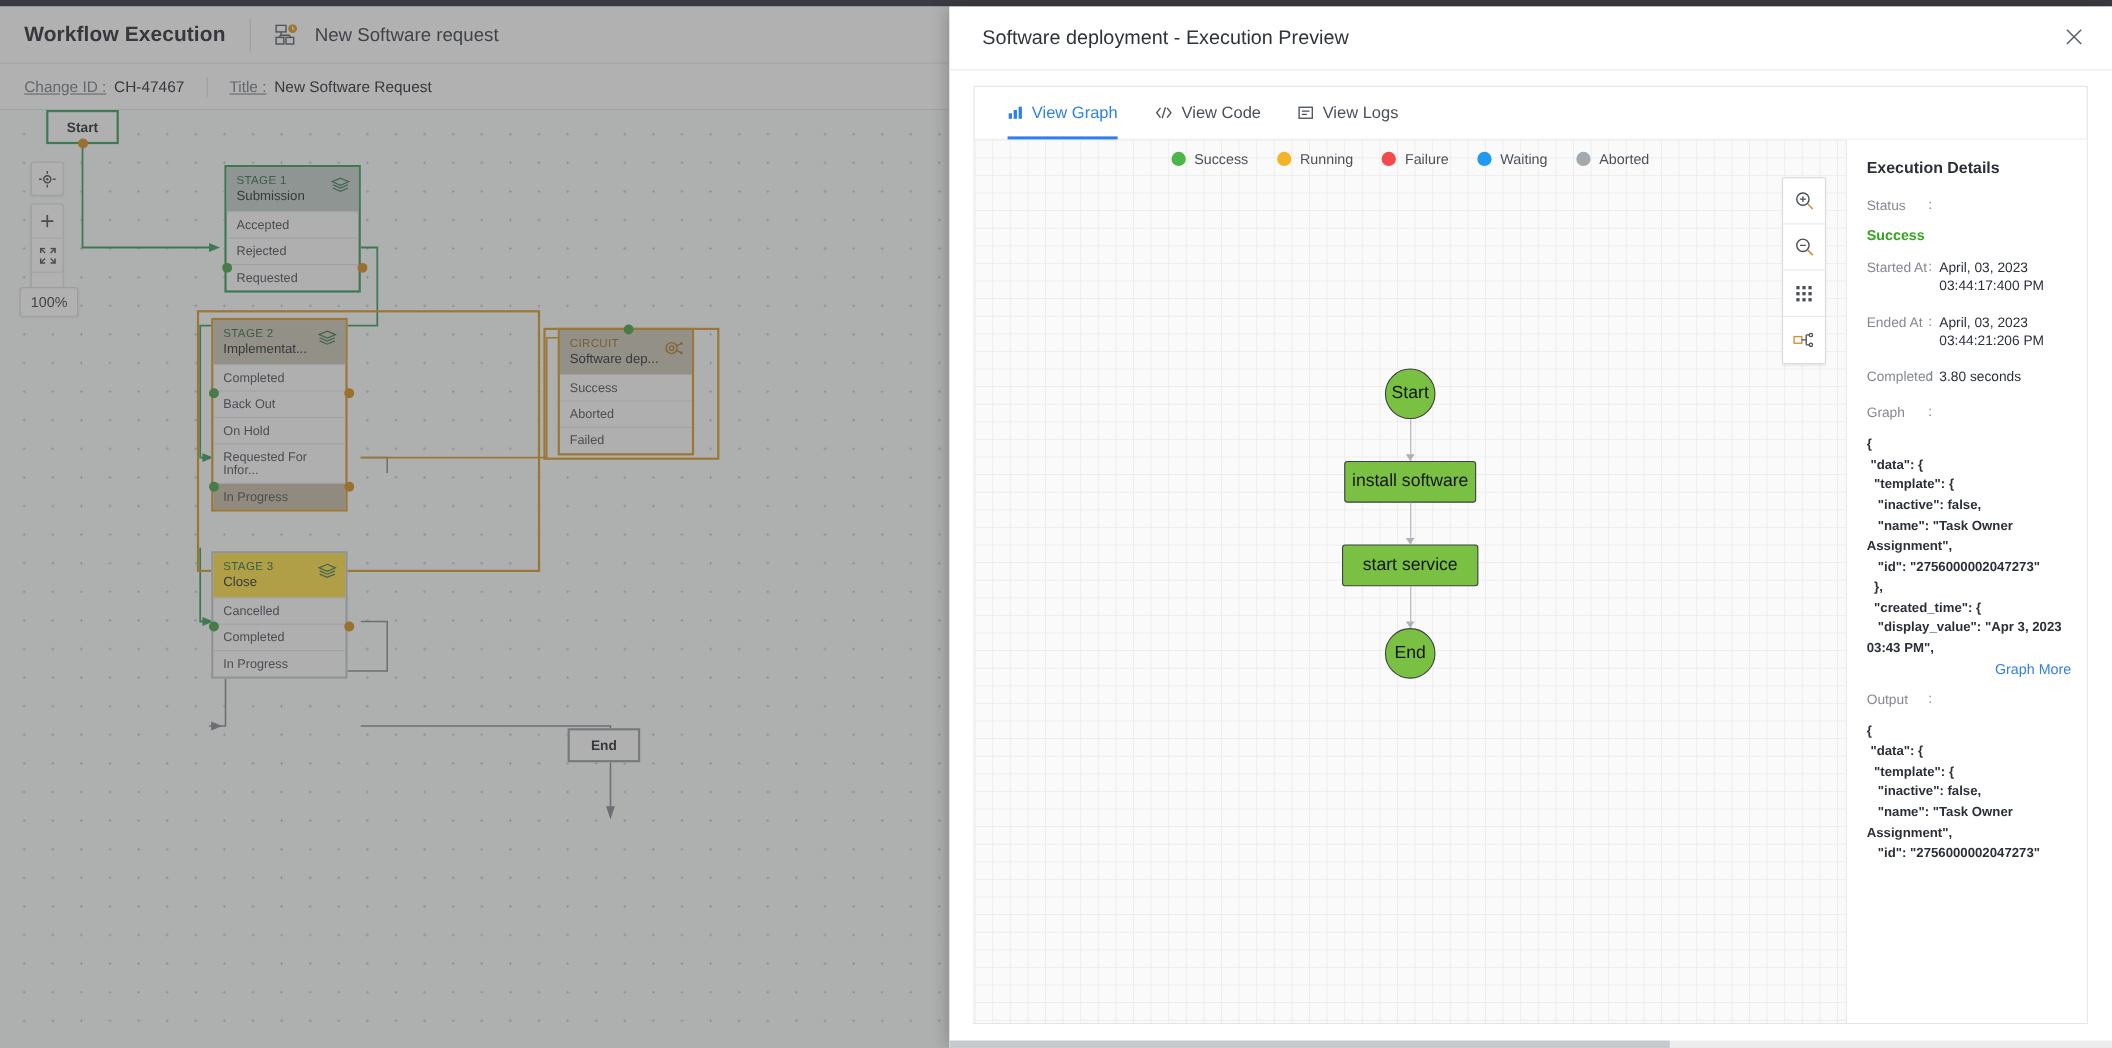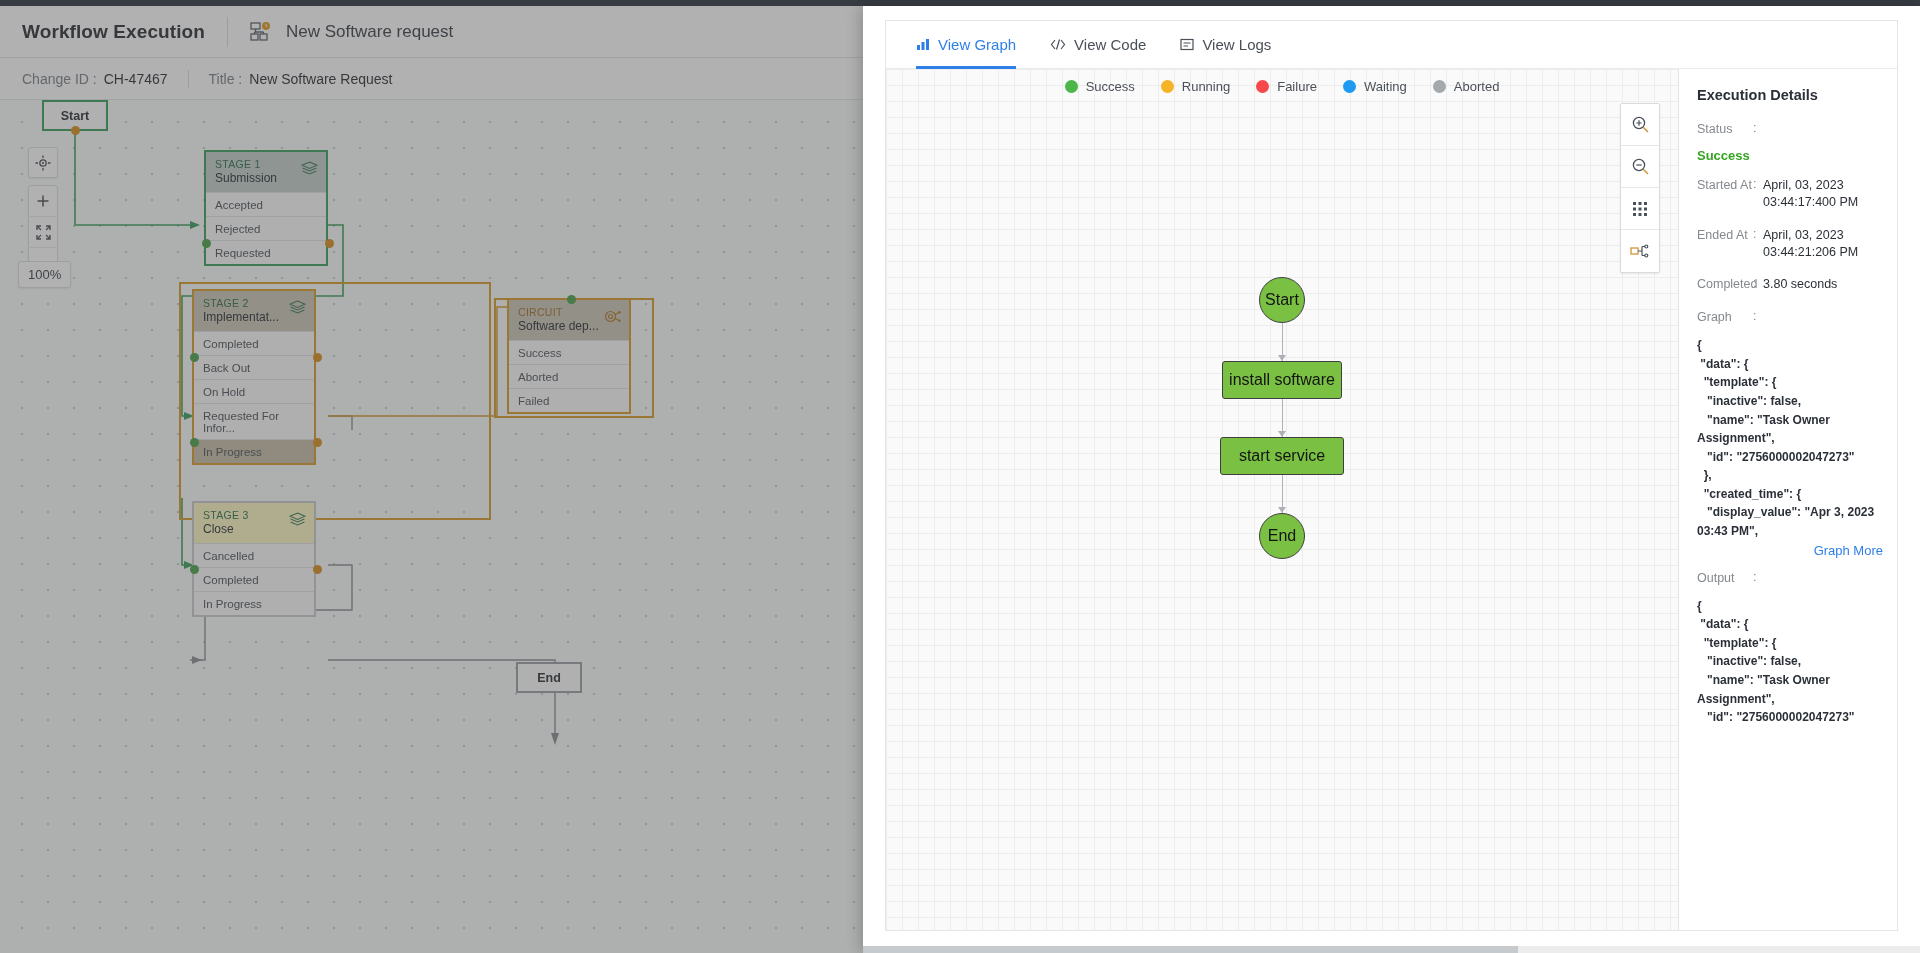--- a/index.html
+++ b/index.html
@@ -34,21 +34,21 @@
     width: 1px; height: 30px; background: #d9dde2; margin: 0 22px;
   }
   .wf-flowicon { margin-right: 12px; display: flex; align-items: center; position: relative; }
   .wf-subtitle { font-size: 17px; color: #3b4048; }
 
   .wf-subbar {
     position: absolute; left: 0; top: 52px; width: 1920px; height: 42px;
     border-bottom: 1px solid #e4e7ea; background: #fff;
     display: flex; align-items: center; padding-left: 22px; gap: 0;
   }
-  .sb-label { font-size: 14px; color: #7b8289; }
+  .sb-label { font-size: 14px; color: #7b8289; text-decoration: underline; }
   .sb-value { font-size: 14px; color: #2b2f36; margin-left: 7px; }
   .sb-sep { width: 1px; height: 18px; background: #d9dde2; margin: 0 20px; }
 
   
   .canvas {
     position: absolute; left: 0; top: 94px; width: 1920px; height: 853px;
     background-color: #fafbfb;
     background-image: radial-gradient(#c9cdd2 1.1px, transparent 1.2px);
     background-size: 26px 26px;
     background-position: 9px 9px;
@@ -86,21 +86,21 @@
 
   .stage {
     width: 124px; border: 2px solid #3c9f5e; background: #fbfbfb;
   }
   .stage.amber { border-color: #d89b2a; }
   .stage.grey  { border-color: #c8ccd0; }
   .stage-head {
     background: #c3cfca; padding: 6px 9px 7px 9px; position: relative;
   }
   .stage.amber .stage-head { background: #cbc6b8; }
-  .stage.grey  .stage-head { background: #fef9c3; }
+  .stage.grey  .stage-head { background: #fde047; }
   .stage-kicker { font-size: 10.5px; color: #2f6e4d; letter-spacing: .3px; }
   .stage-name { font-size: 12px; color: #2b3036; margin-top: 1px; }
   .stage-icon { position: absolute; right: 8px; top: 9px; }
   .stage-row {
     font-size: 11.5px; color: #4e545b; padding: 5.5px 9px;
     border-top: 1px solid #e1e4e6; position: relative;
   }
   .stage-row.hl { background: #c7bda7; }
 
   .circ-outer {
@@ -401,20 +401,28 @@
         <div class="end-node">End</div>
       </div>
 
     </div>
   </div>
 
   <div class="dim-overlay"></div>
 
   <div class="panel">
 
+    <div class="panel-head">
+      <span class="panel-title">Software deployment - Execution Preview</span>
+      <span class="panel-close">
+        <svg width="17" height="17" viewBox="0 0 17 17">
+          <path d="M2 2 L15 15 M15 2 L2 15" stroke="#5b6168" stroke-width="1.4"></path>
+        </svg>
+      </span>
+    </div>
 
     <div class="panel-body">
       <div class="card">
 
         <div class="tabs">
           <div class="tab active">
             <span class="tab-ic">
               <svg width="14" height="13" viewBox="0 0 14 13">
                 <rect x="1" y="7" width="3" height="5" fill="#2f7fe8"></rect>
                 <rect x="5.5" y="4" width="3" height="8" fill="#2f7fe8"></rect>

